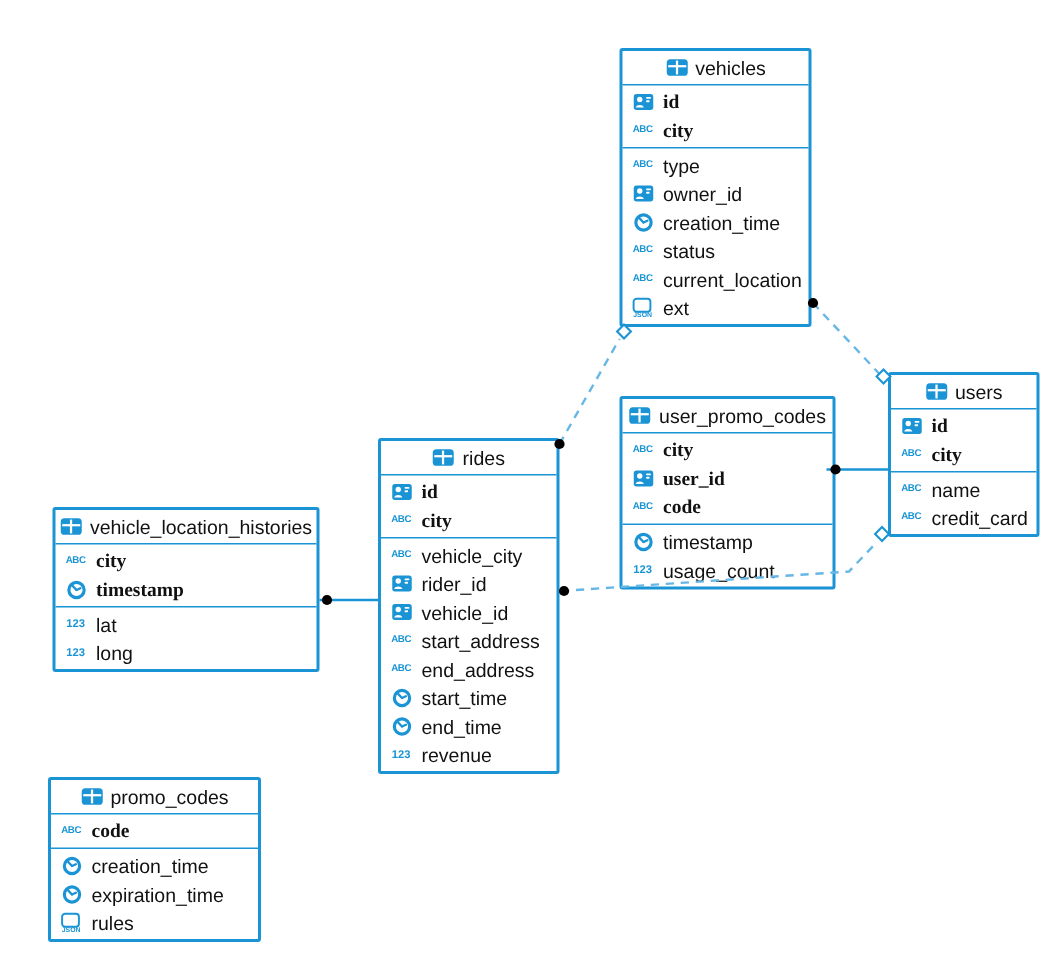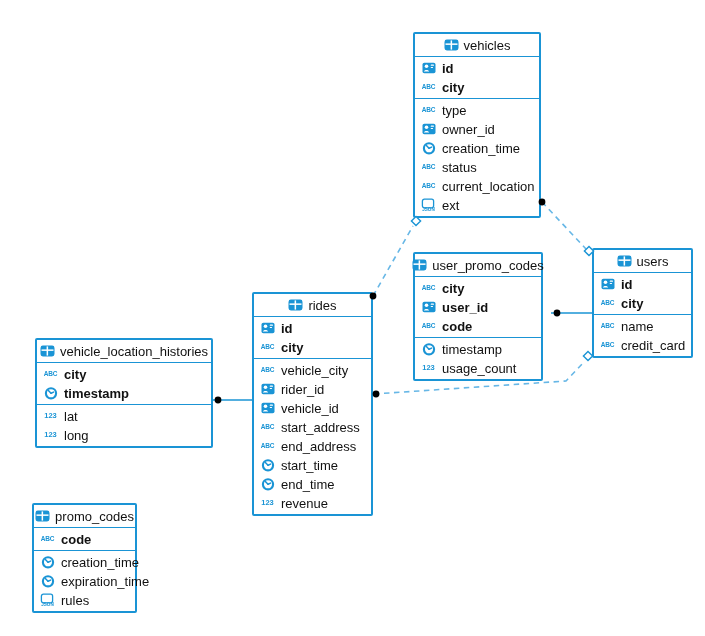--- a/index.html
+++ b/index.html
@@ -17,21 +17,21 @@
     height:22px;display:flex;align-items:center;justify-content:center;
     gap:5px;padding:0 19px;
   }
   .t-title{font-size:13px;color:#111;white-space:nowrap;}
   .t-section{border-top:1.5px solid var(--blue);padding:1.5px 0;}
   .t-row{
     height:19px;display:flex;align-items:center;gap:5px;padding:0 5px;
     white-space:nowrap;
   }
   .t-row .col-name{font-size:13px;color:#111;}
-  .t-row.pk .col-name{font-weight:700;}
+  .t-row.pk .col-name{font-weight:700;font-family:Liberation Serif, serif;}
   .cell-icon{
     width:17px;min-width:17px;display:flex;align-items:center;
     justify-content:center;
   }
   .txt-icon{
     font-size:6.5px;font-weight:700;color:var(--blue);letter-spacing:-0.2px;
     line-height:1;
   }
   .num-icon{font-size:7.5px;font-weight:700;color:var(--blue);line-height:1;}
   #connector-layer{
@@ -119,21 +119,21 @@
           <span class="cell-icon">
             <svg width="15" height="14" viewBox="0 0 15 14">
       <path d="M3.4 1.2 h7.2 a2 2 0 0 1 2 2 v4.6 a2 2 0 0 1 -2 2 h-7.2 a2 2 0 0 1 -2 -2 v-4.6 a2 2 0 0 1 2 -2 Z" fill="#fff" stroke="#1a94d5" stroke-width="1.3"></path>
       <text x="1.2" y="13.2" font-size="4.6" font-weight="bold" fill="#1a94d5" font-family="Liberation Sans, sans-serif">JSON</text>
     </svg>
           </span>
           <span class="col-name">ext</span>
         </div>
       </div>
     </div>
-    <div class="er-table" style="left: 413px; top: 252px; width: 130px;">
+    <div class="er-table" style="left: 413px; top: 264px; width: 144px;">
       <div class="t-header">
         <span class="cell-icon" style="width: 15px; min-width: 15px;">
           <svg width="15" height="12" viewBox="0 0 15 12">
       <rect x="0.5" y="0.5" width="14" height="11" rx="2.4" fill="#1a94d5"></rect>
       <rect x="1.5" y="4.4" width="12" height="1.5" fill="#fff"></rect>
       <rect x="6.6" y="1.4" width="1.5" height="9.2" fill="#fff"></rect>
     </svg>
         </span>
         <span class="t-title">user_promo_codes</span>
       </div>
@@ -367,21 +367,21 @@
           <span class="col-name">lat</span>
         </div>
         <div class="t-row">
           <span class="cell-icon">
             <span class="num-icon">123</span>
           </span>
           <span class="col-name">long</span>
         </div>
       </div>
     </div>
-    <div class="er-table" style="left: 32px; top: 503px; width: 105px;">
+    <div class="er-table" style="left: 32px; top: 518px; width: 142px;">
       <div class="t-header">
         <span class="cell-icon" style="width: 15px; min-width: 15px;">
           <svg width="15" height="12" viewBox="0 0 15 12">
       <rect x="0.5" y="0.5" width="14" height="11" rx="2.4" fill="#1a94d5"></rect>
       <rect x="1.5" y="4.4" width="12" height="1.5" fill="#fff"></rect>
       <rect x="6.6" y="1.4" width="1.5" height="9.2" fill="#fff"></rect>
     </svg>
         </span>
         <span class="t-title">promo_codes</span>
       </div>

